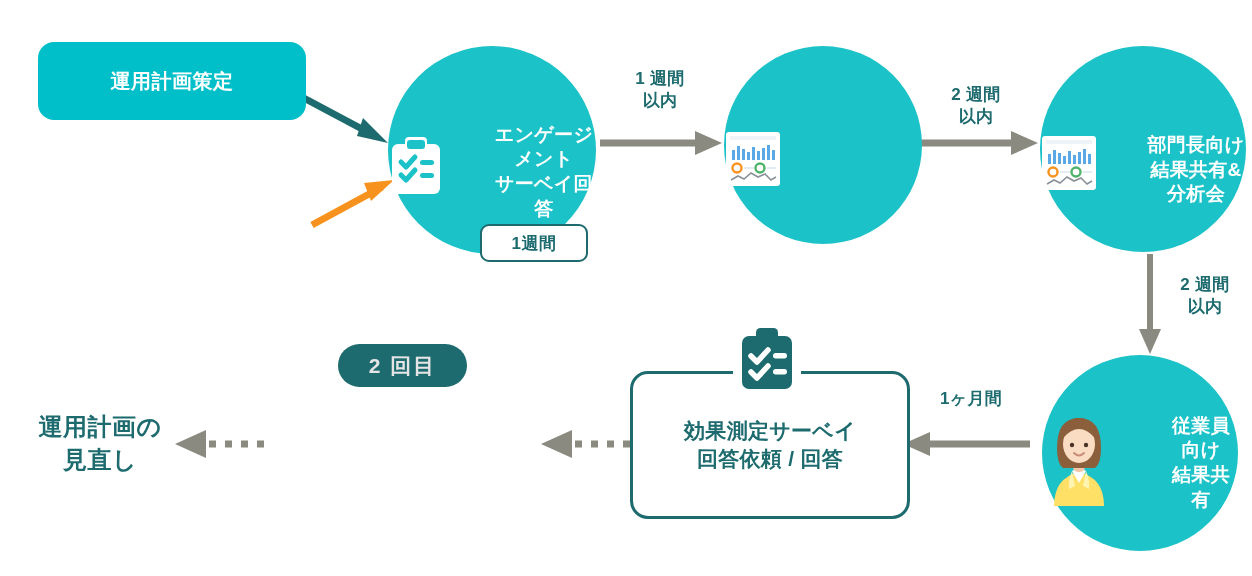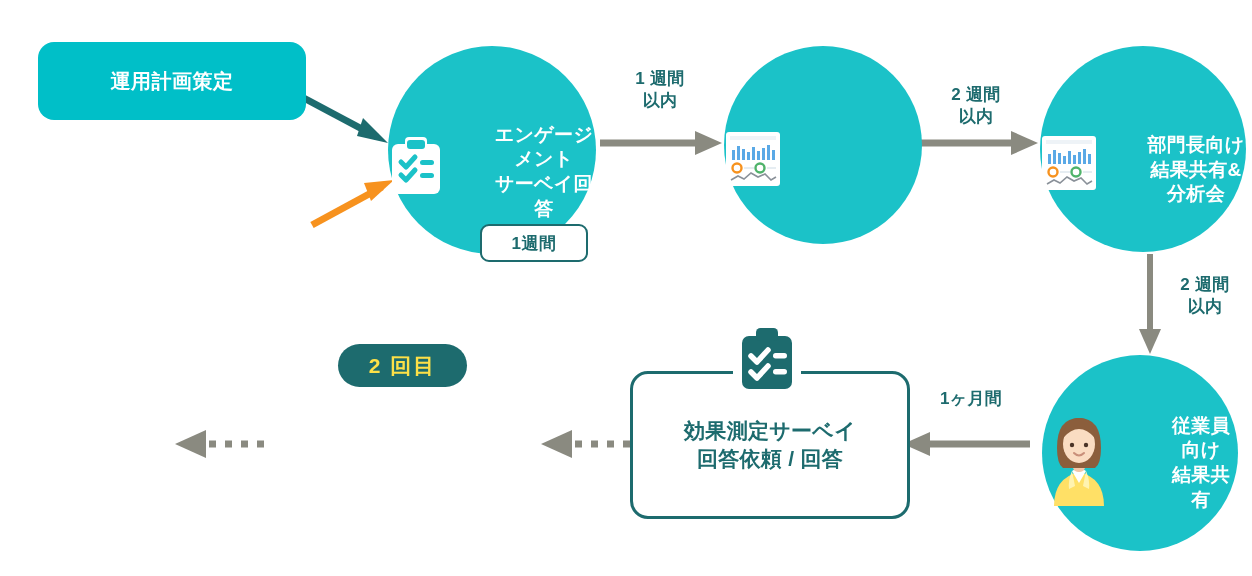--- a/index.html
+++ b/index.html
@@ -57,21 +57,21 @@
     display:flex;align-items:center;justify-content:center;
   }
   .obox .otxt{
     color:#1d6b6e;font-size:21px;font-weight:bold;text-align:center;
     line-height:1.35;white-space:pre-line;letter-spacing:.3px;
   }
   .notch{background:#ffffff;position:absolute;}
   .badge{
     position:absolute;background:#1d6b6e;border-radius:22px;
     display:flex;align-items:center;justify-content:center;
-    color:#fde047;font-size:21px;font-weight:bold;letter-spacing:2px;
+    color:#e5e5e5;font-size:21px;font-weight:bold;letter-spacing:2px;
   }
 
   .bigtext{
     color:#1d6b6e;font-size:24px;font-weight:bold;text-align:center;
     line-height:1.38;white-space:pre-line;letter-spacing:.5px;
   }
 
   svg{display:block;overflow:visible;}
 </style>
 </head>
@@ -241,14 +241,16 @@
     <path d="M13 45 l6 6 l11 -12" stroke="#ffffff" stroke-width="5.5" fill="none" stroke-linecap="round" stroke-linejoin="round"></path>
     <rect x="35" y="42" width="14" height="5.5" rx="2.7" fill="#ffffff"></rect>
   </svg>
 
 
   <div class="notch" style="left:336px;top:360px;width:133px;height:14px;"></div>
   <div class="badge" style="left:338px;top:344px;width:129px;height:43px;">
     <span>2 回目</span>
   </div>
 
+  <div class="abs bigtext" style="left:26px;top:410px;width:148px;">運用計画の
+見直し</div>
 
 </div>
 
 </body></html>

